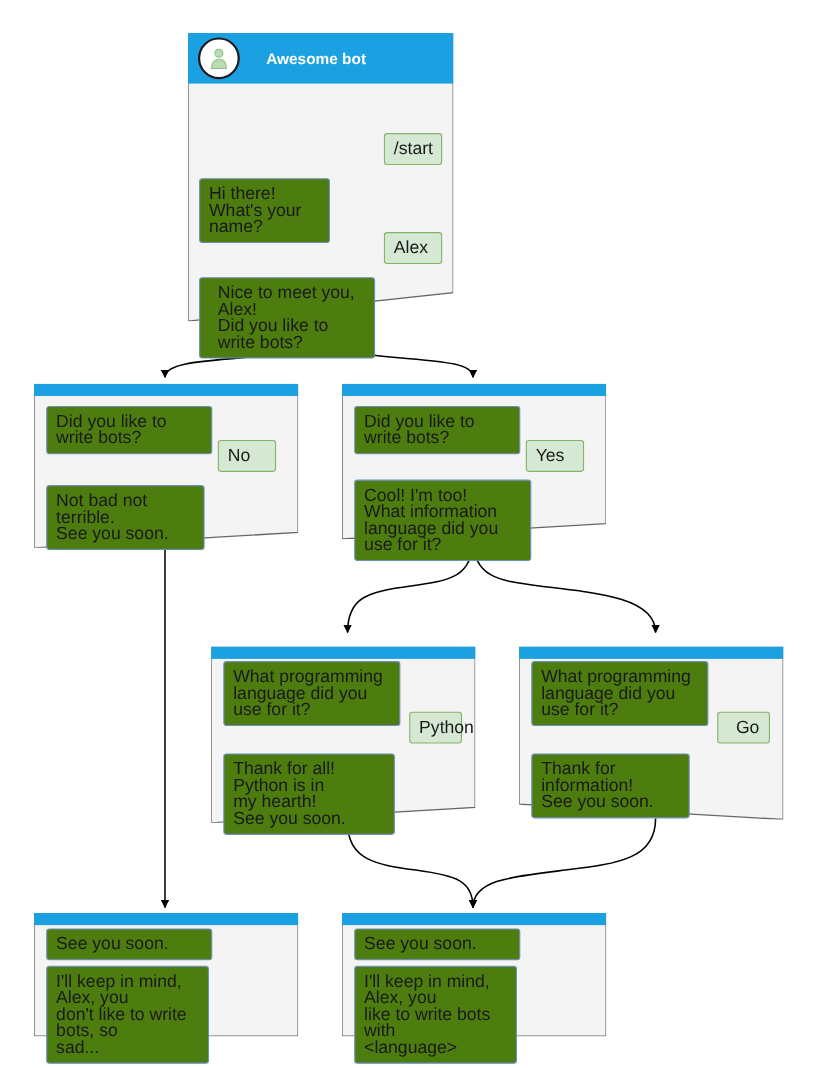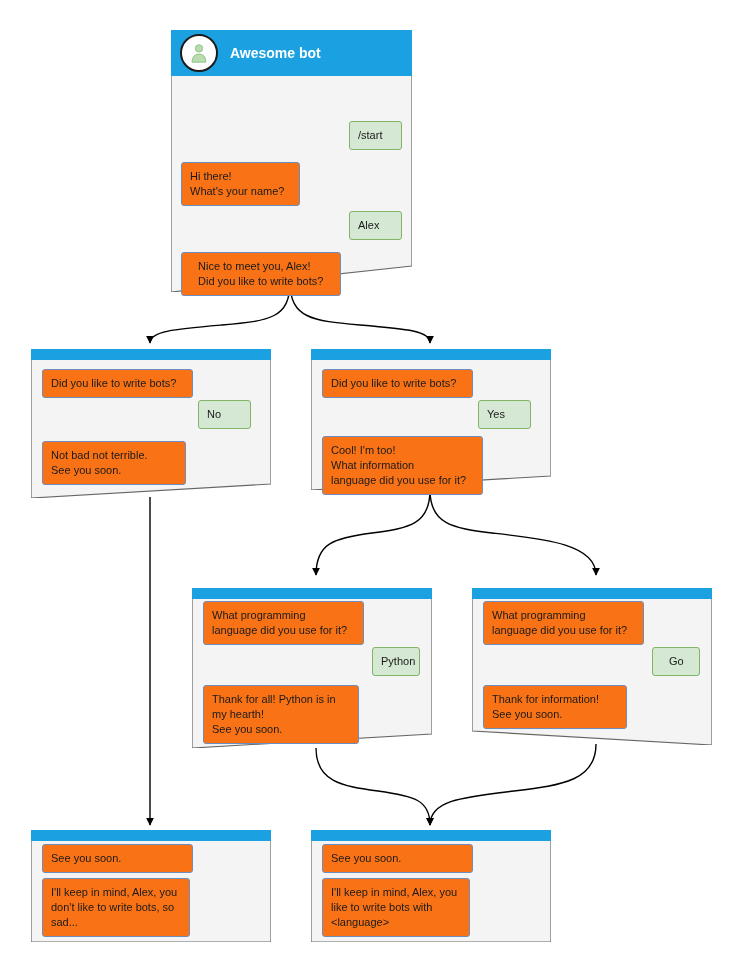--- a/index.html
+++ b/index.html
@@ -72,40 +72,40 @@
     display: flex;
     align-items: center;
     justify-content: center;
     flex: 0 0 auto;
     box-sizing: border-box;
   }
   .bot-title {
     color: #ffffff;
     font-size: 14px;
     font-weight: bold;
-    margin-left: 12px;
+    margin-left: 24px;
     white-space: nowrap;
   }
   .msgs {
     position: absolute;
     left: 0;
     right: 0;
   }
   .bubble {
     position: absolute;
     box-sizing: border-box;
     border-radius: 3px;
-    font-size: 11px;
+    font-size: 16px;
     line-height: 15px;
     color: #1a1a1a;
     padding: 6px 9px 6px 8px;
     white-space: pre-line;
   }
   .bubble.bot {
-    background: #f97316;
+    background: #4d7c0f;
     border: 1px solid #6c8ebf;
   }
   .bubble.user {
     background: #d5e8d4;
     border: 1px solid #82b366;
   }
 </style>
 </head>
 <body>
 

